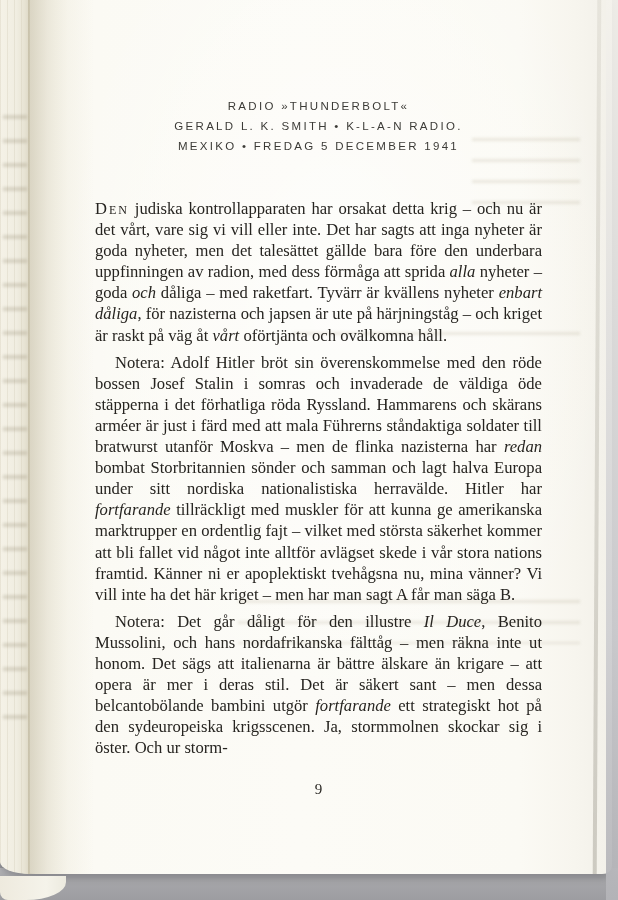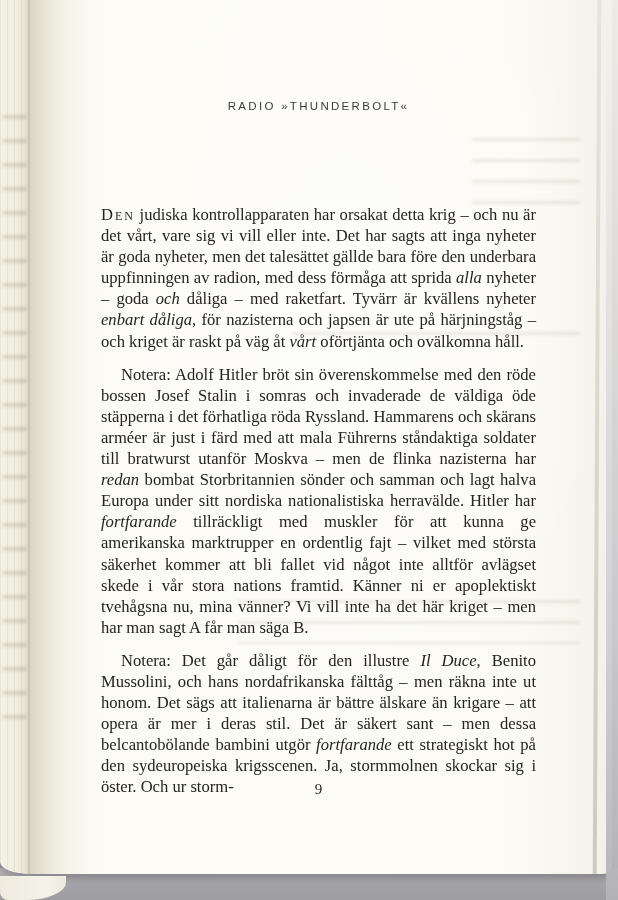--- a/index.html
+++ b/index.html
@@ -89,21 +89,21 @@
     color: #3c3b37; text-align: center; font-weight: 400;
   }
 
   
   .body-text {
     position: absolute; left: 89px; top: 192px; width: 459px;
     font-family: "Liberation Serif", "DejaVu Serif", serif;
     font-size: 16.6px; line-height: 21.1px;
     color: #262420; text-align: justify;
   }
-  .para { margin: 12px; }
+  .para { margin: 6px; }
   .para.indent { text-indent: 20px; }
   .run-i { font-style: italic; }
   .run-sclead { font-variant: small-caps; letter-spacing: 0.12em; }
 
   .page-number {
     position: absolute; left: 89px; top: 781px; width: 459px;
     font-family: "Liberation Serif", "DejaVu Serif", serif;
     font-size: 15px; color: #2b2925; text-align: center;
   }
 </style>
@@ -121,20 +121,22 @@
     <div class="ghost-strip" style="left: 3px; top: 115px; width: 24px; height: 610px;"></div>
 
     <div class="gutter"></div>
 
     <div class="ghost" style="left: 472px; top: 138px; width: 108px; height: 66px;"></div>
     <div class="ghost" style="left: 292px; top: 332px; width: 288px; height: 17px;"></div>
     <div class="ghost" style="left: 238px; top: 600px; width: 342px; height: 44px;"></div>
 
     <div class="header">
       <div>RADIO »THUNDERBOLT«</div>
+      <div>GERALD L. K. SMITH • K-L-A-N RADIO.</div>
+      <div>MEXIKO • FREDAG 5 DECEMBER 1941</div>
     </div>
 
     <div class="body-text">
       <p class="para"><span class="run run-sclead">Den</span><span class="run"> judiska kontrollapparaten har orsakat detta krig – och nu är det vårt, vare sig vi vill eller inte. Det har sagts att inga nyheter är goda nyheter, men det talesättet gällde bara före den underbara uppfinningen av radion, med dess förmåga att sprida </span><span class="run run-i">alla</span><span class="run"> nyheter – goda </span><span class="run run-i">och</span><span class="run"> dåliga – med raketfart. Tyvärr är kvällens nyheter </span><span class="run run-i">enbart dåliga</span><span class="run">, för nazisterna och japsen är ute på härjningståg – och kriget är raskt på väg åt </span><span class="run run-i">vårt</span><span class="run"> oförtjänta och ovälkomna håll.</span></p>
       <p class="para indent"><span class="run">Notera: Adolf Hitler bröt sin överenskommelse med den röde bossen Josef Stalin i somras och invaderade de väldiga öde stäpperna i det förhatliga röda Ryssland. Hammarens och skärans arméer är just i färd med att mala Führerns ståndaktiga soldater till bratwurst utanför Moskva – men de flinka nazisterna har </span><span class="run run-i">redan</span><span class="run"> bombat Storbritannien sönder och samman och lagt halva Europa under sitt nordiska nationalistiska herravälde. Hitler har </span><span class="run run-i">fortfarande</span><span class="run"> tillräckligt med muskler för att kunna ge amerikanska marktrupper en ordentlig fajt – vilket med största säkerhet kommer att bli fallet vid något inte alltför avlägset skede i vår stora nations framtid. Känner ni er apoplektiskt tvehågsna nu, mina vänner? Vi vill inte ha det här kriget – men har man sagt A får man säga B.</span></p>
       <p class="para indent"><span class="run">Notera: Det går dåligt för den illustre </span><span class="run run-i">Il Duce</span><span class="run">, Benito Mussolini, och hans nordafrikanska fälttåg – men räkna inte ut honom. Det sägs att italienarna är bättre älskare än krigare – att opera är mer i deras stil. Det är säkert sant – men dessa belcantobölande bambini utgör </span><span class="run run-i">fortfarande</span><span class="run"> ett strategiskt hot på den sydeuropeiska krigsscenen. Ja, stormmolnen skockar sig i öster. Och ur storm-</span></p>
     </div>
 
     <div class="page-number">9</div>
 

